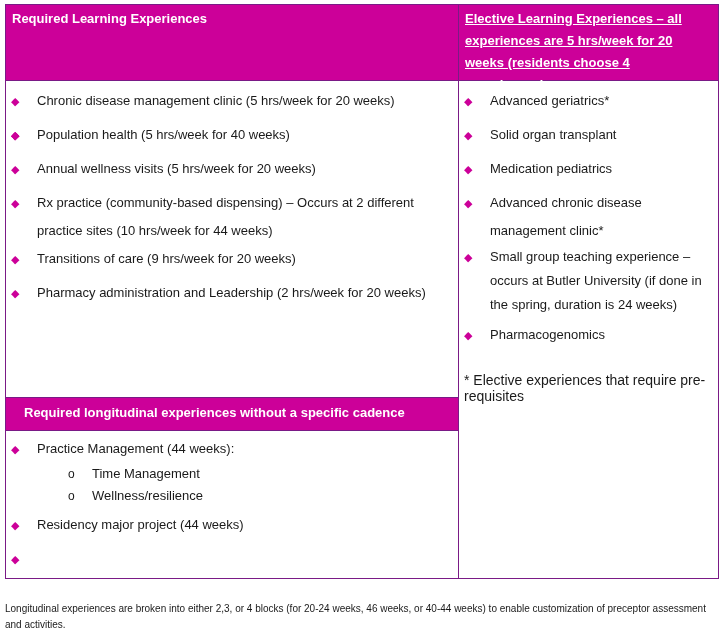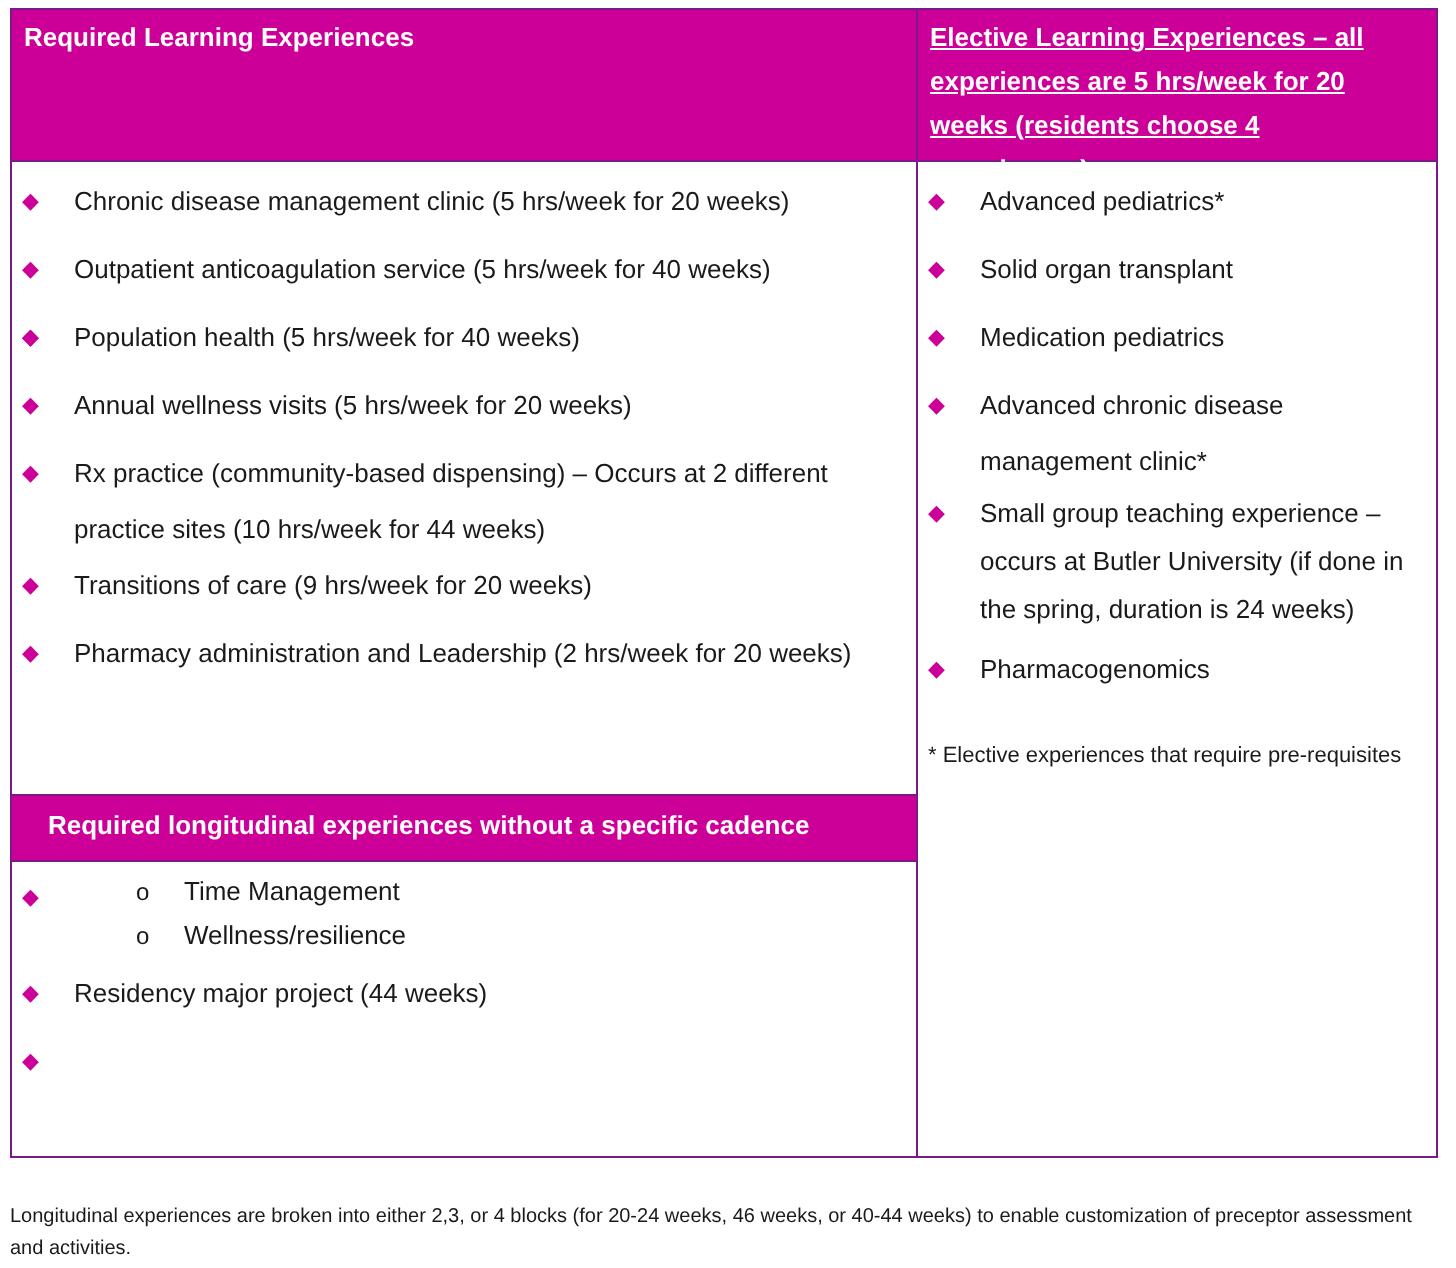--- a/index.html
+++ b/index.html
@@ -18,59 +18,59 @@
               border-top:1px solid #7a1a86; border-bottom:1px solid #7a1a86; }
   ul.list { list-style:none; margin:0; padding:0; position:absolute; }
   ul.list li { position:relative; padding-left:31px; font-size:13px; line-height:28px; }
   ul.list li .bullet { position:absolute; left:5px; top:0; color:#cc0099; font-size:11px; }
   .req-list { left:0; top:82px; width:452px; }
   .elec-list { left:453px; top:82px; width:259px; }
   .long-list { left:0; top:430px; width:452px; }
   .sub { list-style:none; margin:0; padding:0; }
   .sub li { padding-left:55px !important; line-height:22px !important; }
   .sub li .obullet { position:absolute; left:31px; top:0; font-size:12px; color:#1a1a1a; }
-  .footnote-elec { position:absolute; left:461px; top:369px; font-size:11px; color:#1a1a1a; }
+  .footnote-elec { position:absolute; left:461px; top:369px; font-size:14px; color:#1a1a1a; }
   .footer-note { position:absolute; left:5px; top:601px; width:715px; font-size:10px;
                  line-height:16px; color:#1a1a1a; }
 </style>
 </head>
 <body>
 
 <div class="tbl">
   <div class="col-divider"></div>
 
   <div class="hdr hdr-left">Required Learning Experiences</div>
   <div class="hdr hdr-right">Elective Learning Experiences – all experiences are 5 hrs/week for 20 weeks (residents choose 4 experiences).</div>
 
   <ul class="list req-list">
     <li><span class="bullet">◆</span><span>Chronic disease management clinic (5 hrs/week for 20 weeks)</span></li>
-    <li style="margin-top:6px"><span class="bullet">◆</span><span>Outpatient anticoagulation service (5 hrs/week for 40 weeks)</span></li>
+    <li style="margin-top:6px"><span class="bullet">◆</span></li>
     <li style="margin-top:6px"><span class="bullet">◆</span></li>
     <li style="margin-top:6px"><span class="bullet">◆</span><span>Population health (5 hrs/week for 40 weeks)</span></li>
     <li style="margin-top:6px"><span class="bullet">◆</span><span>Annual wellness visits (5 hrs/week for 20 weeks)</span></li>
     <li style="margin-top:6px;padding-right:20px"><span class="bullet">◆</span><span>Rx practice (community-based dispensing) – Occurs at 2 different practice sites (10 hrs/week for 44 weeks)</span></li>
     <li><span class="bullet">◆</span><span>Transitions of care (9 hrs/week for 20 weeks)</span></li>
     <li style="margin-top:6px"><span class="bullet">◆</span><span>Pharmacy administration and Leadership (2 hrs/week for 20 weeks)</span></li>
   </ul>
 
   <div class="hdr hdr-long">Required longitudinal experiences without a specific cadence</div>
 
   <ul class="list long-list">
-    <li><span class="bullet">◆</span>
+    <li><span class="bullet">◆</span><span>Practice Management (44 weeks):</span>
       <ul class="sub">
         <li style="position:relative"><span class="obullet">o</span><span>Time Management</span></li>
         <li style="position:relative"><span class="obullet">o</span><span>Wellness/resilience</span></li>
       </ul>
     </li>
     <li style="margin-top:4px"><span class="bullet">◆</span><span>Residency major project (44 weeks)</span></li>
     <li style="margin-top:6px"><span class="bullet">◆</span></li>
   </ul>
 
   <ul class="list elec-list">
-    <li><span class="bullet">◆</span><span>Advanced pediatrics*</span></li>
+    <li><span class="bullet">◆</span><span>Advanced geriatrics*</span></li>
     <li style="margin-top:6px"><span class="bullet">◆</span><span>Solid organ transplant</span></li>
     <li style="margin-top:6px"><span class="bullet">◆</span><span>Medication pediatrics</span></li>
     <li style="margin-top:6px;padding-right:30px"><span class="bullet">◆</span><span>Advanced chronic disease management clinic*</span></li>
     <li style="margin-top:0;line-height:24px;padding-right:4px"><span class="bullet">◆</span><span>Small group teaching experience – occurs at Butler University (if done in the spring, duration is 24 weeks)</span></li>
     <li style="margin-top:4px"><span class="bullet">◆</span><span>Pharmacogenomics</span></li>
   </ul>
 
   <div class="footnote-elec" style="left:458px;top:367px">* Elective experiences that require pre-requisites</div>
 </div>
 

